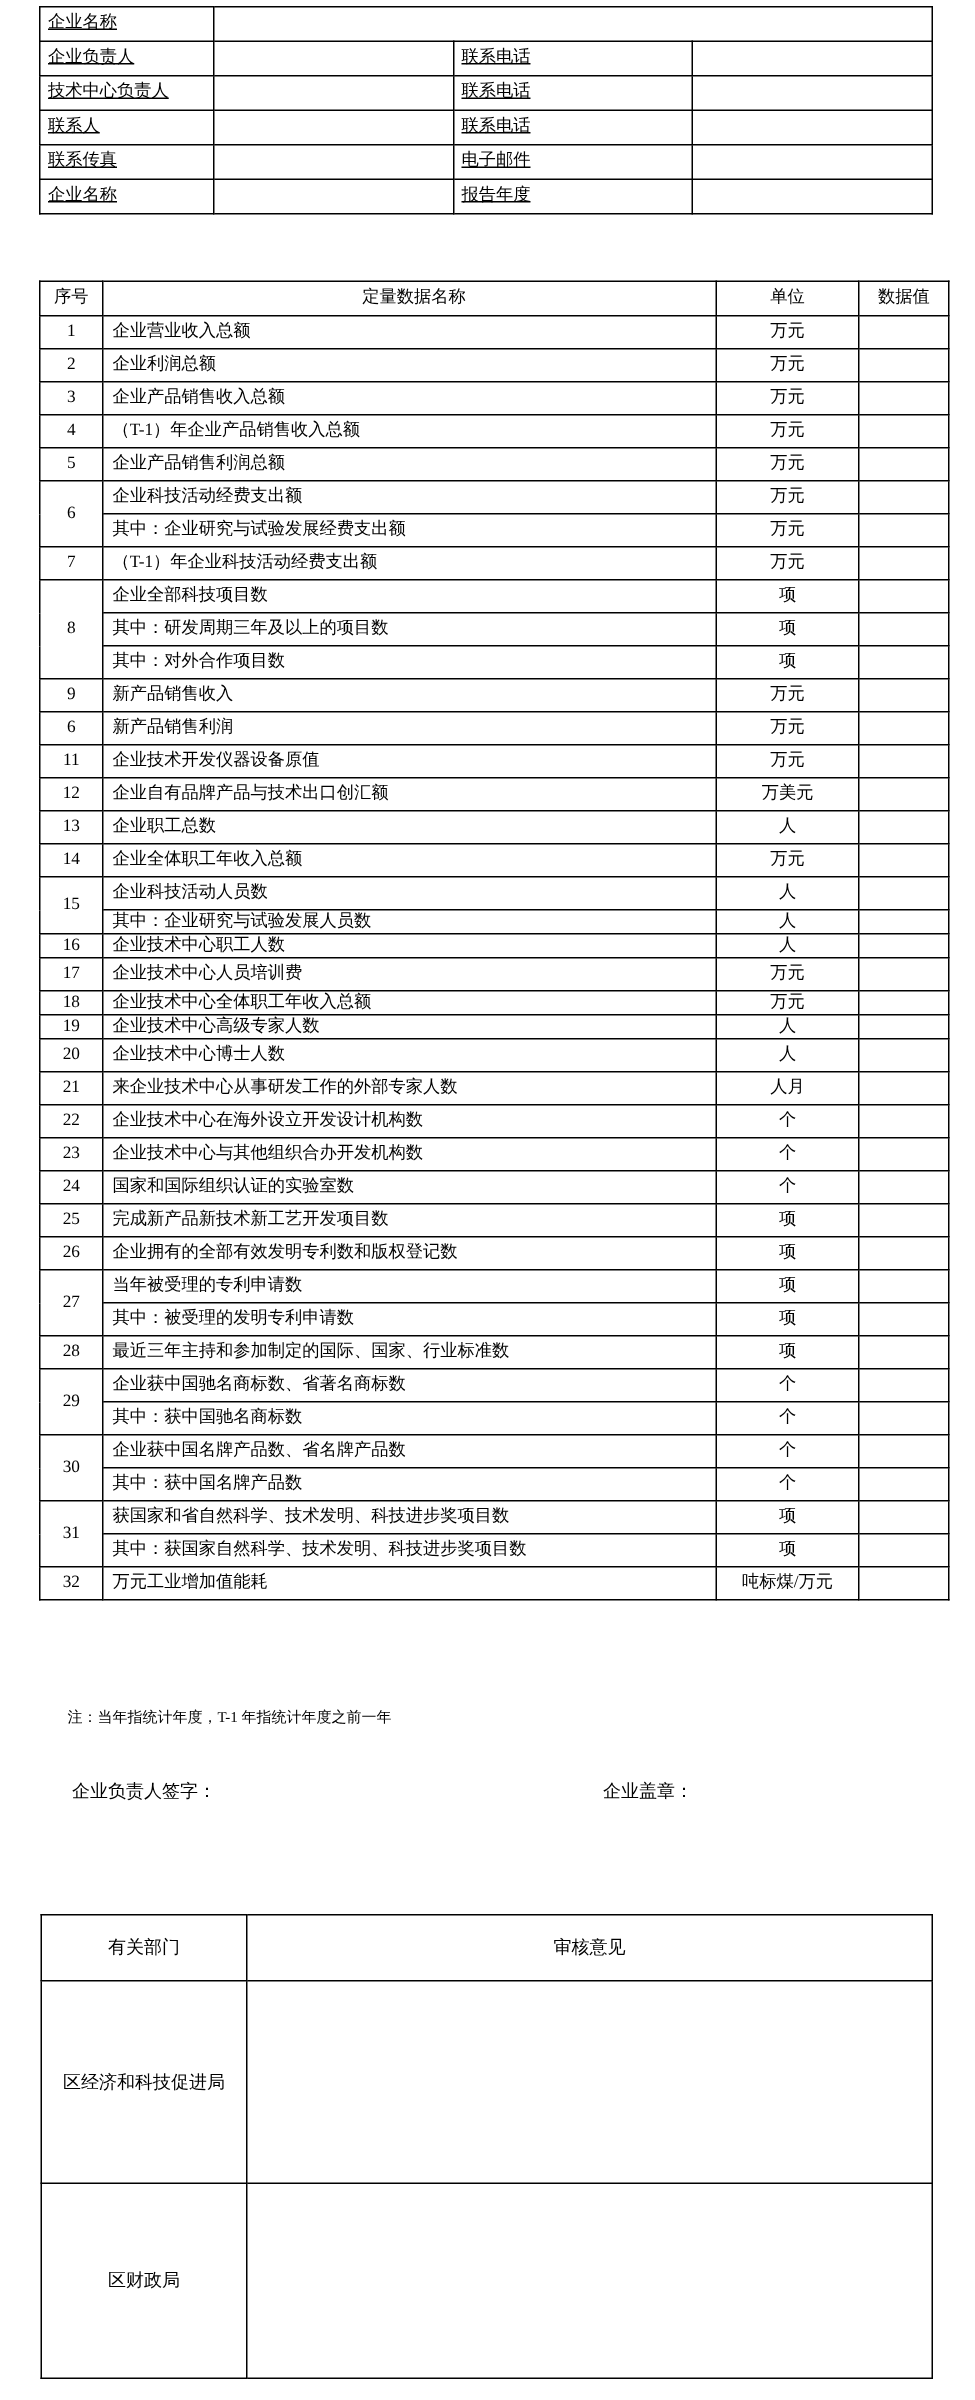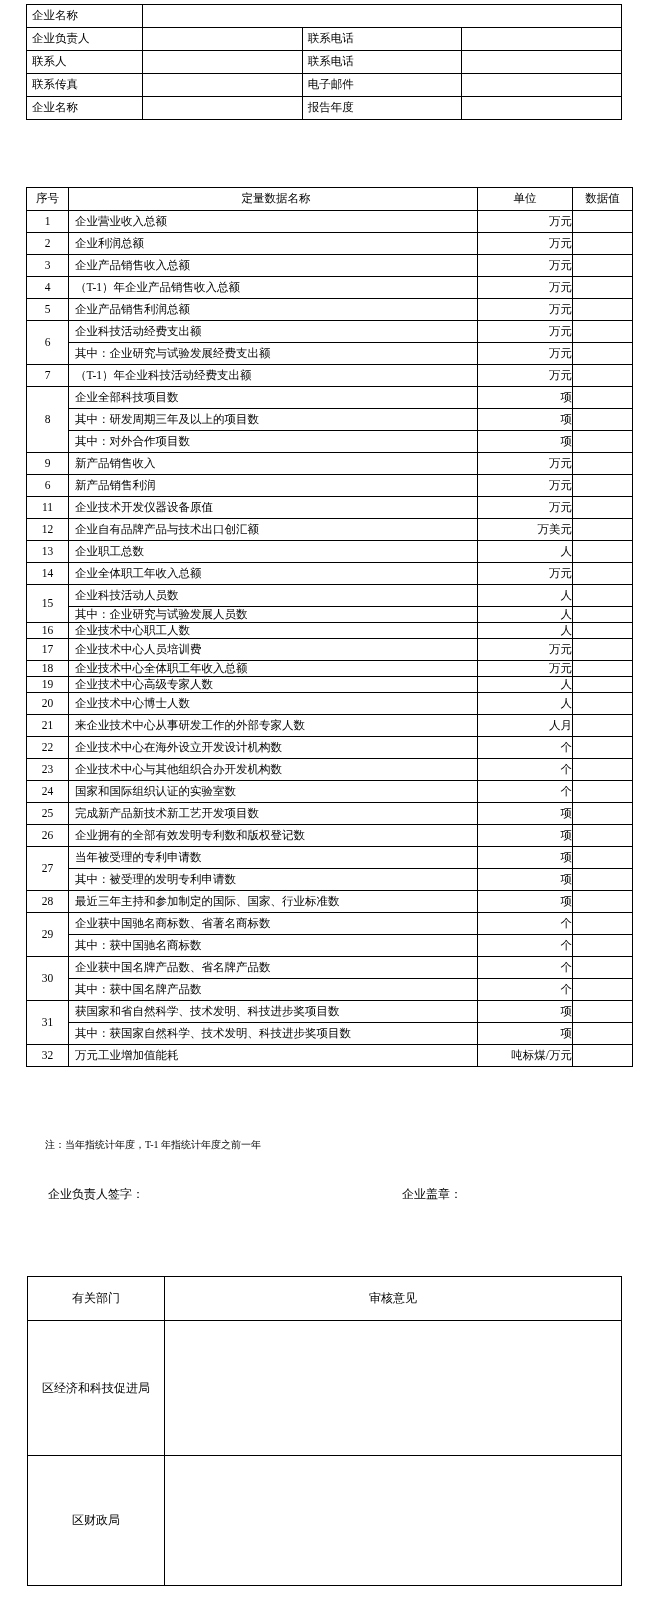--- a/index.html
+++ b/index.html
@@ -37,20 +37,21 @@
 
   
   .info-table {
     position: absolute;
     left: 26px;
     top: 4px;
     width: 596px;
   }
   .info-table td {
     height: 22px;
+    text-decoration: underline;
   }
   .info-label {
     padding-left: 5px;
     white-space: nowrap;
   }
   .info-value {
     background: #ffffff;
   }
 
   
@@ -62,21 +63,21 @@
   }
   .data-table td {
     height: 21px;
   }
   .dt-head td {
     text-align: center;
     height: 22px;
   }
   .col-seq   { width: 41px;  text-align: center; }
   .col-name  { width: 402px; padding-left: 6px; }
-  .col-unit  { width: 94px;  text-align: right; }
+  .col-unit  { width: 94px;  text-align: center; }
   .col-value { width: 59px; }
   .tight td { height: 15px; }
 
   
   .note {
     position: absolute;
     left: 45px;
     top: 1138px;
     font-size: 10px;
     white-space: nowrap;
@@ -131,20 +132,26 @@
 <div class="page">
 
   <table class="info-table">
     <tbody>
       <tr>
         <td class="info-label" style="width:110px">企业名称</td>
         <td class="info-value" colspan="3"></td>
       </tr>
       <tr>
         <td class="info-label">企业负责人</td>
+        <td class="info-value"></td>
+        <td class="info-label">联系电话</td>
+        <td class="info-value"></td>
+      </tr>
+      <tr>
+        <td class="info-label">技术中心负责人</td>
         <td class="info-value"></td>
         <td class="info-label">联系电话</td>
         <td class="info-value"></td>
       </tr>
       <tr>
         <td class="info-label">联系人</td>
         <td class="info-value"></td>
         <td class="info-label">联系电话</td>
         <td class="info-value"></td>
       </tr>

